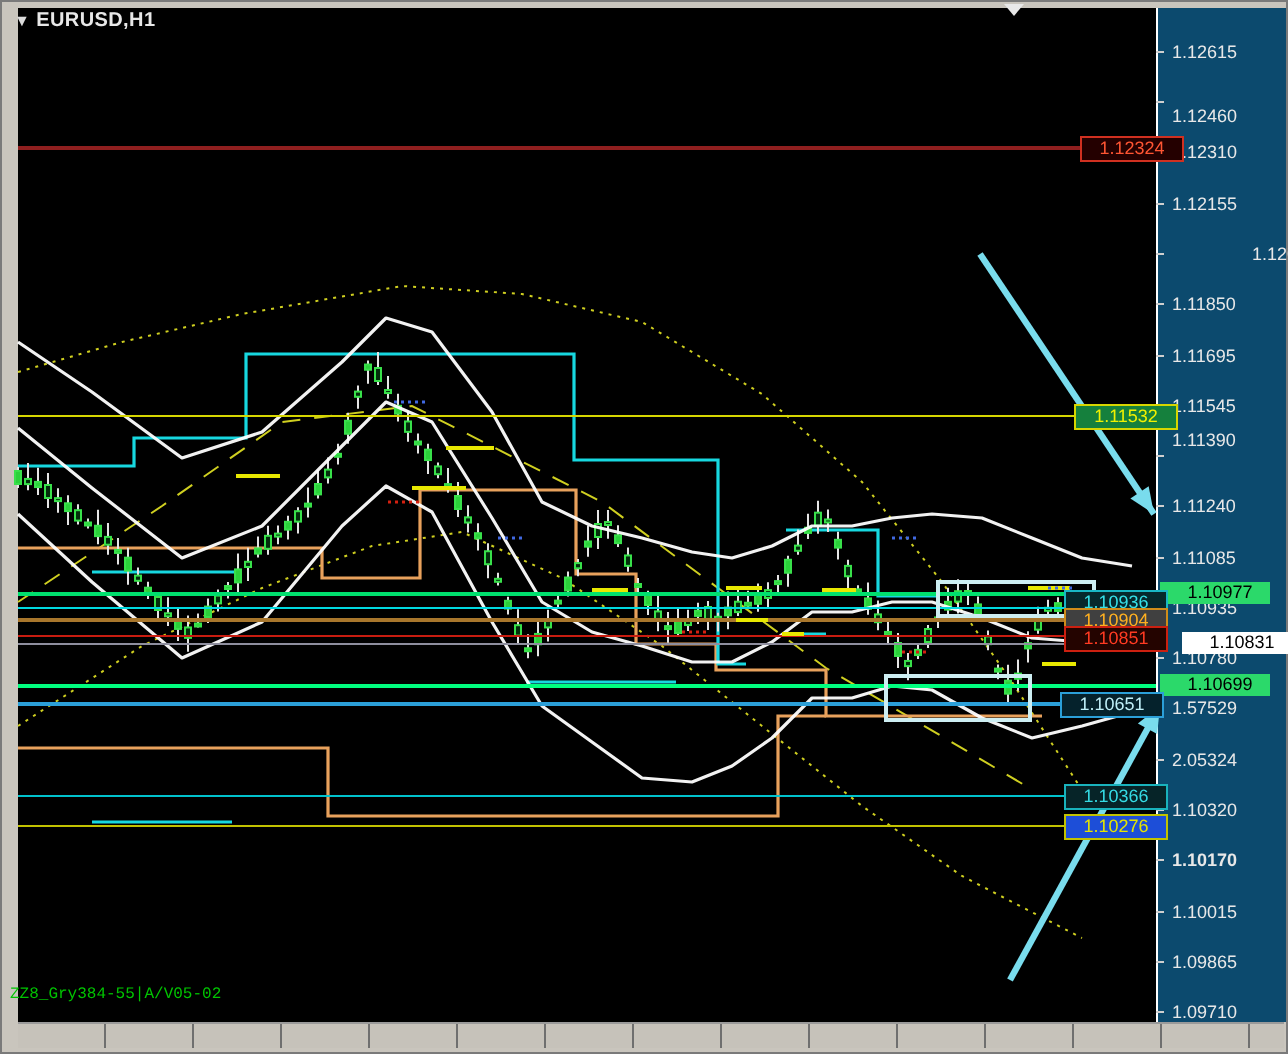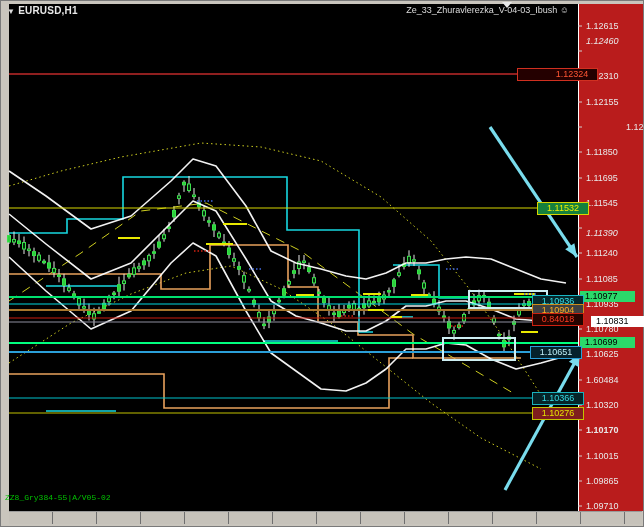--- a/index.html
+++ b/index.html
@@ -1,21 +1,21 @@
 <!DOCTYPE html>
 <html><head>
 <meta charset="utf-8">
 <style>
   html,body{margin:0;padding:0;background:#c9c5bd;}
   body{width:644px;height:527px;position:relative;overflow:hidden;
        font-family:"Liberation Sans",sans-serif;}
   .frame{position:absolute;inset:0;background:#c9c5bd;border:1px solid #7a7a7a;}
   .plot{position:absolute;left:8px;top:3px;width:569px;height:507px;background:#000;}
-  .axis{position:absolute;left:577px;top:3px;width:64px;height:507px;background:#b91c1c;
-        border-left:1px solid #ffffff;}
+  .axis{position:absolute;left:577px;top:3px;width:64px;height:507px;background:#0c4a6e;
+        border-left:1px solid #ffffff;text-align:center;}
   .bottom-strip{position:absolute;left:8px;top:510px;width:633px;height:12px;
         background:repeating-linear-gradient(90deg,#c6c2ba 0 43px,#6f6f6f 43px 44px);
         border-top:1px solid #9a9a9a;}
   #gfx{position:absolute;left:0;top:0;pointer-events:none;z-index:5;}
   .symbol-label{position:absolute;left:6px;top:4px;color:#e8e8e8;font-size:10px;font-weight:bold;
         letter-spacing:.2px;z-index:4;}
   .symbol-label .tri{font-size:8px;margin-right:3px;color:#dcdcdc;}
   .ind-label{position:absolute;right:74px;top:4px;color:#dcdcdc;font-size:9px;z-index:4;}
   .scroll-marker{position:absolute;left:501px;top:1px;width:0;height:0;z-index:4;
         border-left:5px solid transparent;border-right:5px solid transparent;
@@ -27,49 +27,48 @@
   .lvl-label{position:absolute;width:50px;height:11px;font-size:9px;line-height:11px;
        text-align:center;border:1px solid;z-index:7;}
 </style>
 </head>
 <body>
 
 <div class="frame">
   <div class="plot"></div>
   <div class="axis" id="axis">
       <div class="tick-label" style="top: 17px;">1.12615</div>
-      <div class="tick-label" style="top: 32px; font-style: italic;">1.12460</div>
+      <div class="tick-label" style="top: 49px;">1.12460</div>
       <div class="tick-label" style="top: 67px;">1.12310</div>
       <div class="tick-label" style="top: 93px;">1.12155</div>
       <div class="tick-label" style="top: 118px; margin-left: 40px;">1.12000</div>
       <div class="tick-label" style="top: 143px;">1.11850</div>
       <div class="tick-label" style="top: 169px;">1.11695</div>
       <div class="tick-label" style="top: 194px;">1.11545</div>
-      <div class="tick-label" style="top: 224px; font-style: italic;">1.11390</div>
+      <div class="tick-label" style="top: 211px;">1.11390</div>
       <div class="tick-label" style="top: 244px;">1.11240</div>
       <div class="tick-label" style="top: 270px;">1.11085</div>
       <div class="tick-label" style="top: 295px;">1.10935</div>
       <div class="tick-label" style="top: 320px;">1.10780</div>
-      <div class="tick-label" style="top: 345px;">1.10625</div>
-      <div class="tick-label" style="top: 371px;">1.60484</div>
+      <div class="tick-label" style="top: 345px;">1.57529</div>
+      <div class="tick-label" style="top: 371px;">2.05324</div>
       <div class="tick-label" style="top: 396px;">1.10320</div>
       <div class="tick-label" style="top: 421px; font-weight: bold;">1.10170</div>
       <div class="tick-label" style="top: 447px;">1.10015</div>
       <div class="tick-label" style="top: 472px;">1.09865</div>
       <div class="tick-label" style="top: 497px;">1.09710</div>
       <div class="tag" style="top: 287px; background: rgb(43, 217, 106);">1.10977</div>
       <div class="tag" style="top: 312px; background: rgb(255, 255, 255); margin-left: 11px;">1.10831</div>
       <div class="tag" style="top: 333px; background: rgb(43, 217, 106);">1.10699</div>
     </div>
   <div class="bottom-strip"></div>
 
   <div class="symbol-label">
     <span class="tri">▼</span><span>EURUSD,H1</span>
   </div>
-  <div class="ind-label">Ze_33_Zhuravlerezka_V-04-03_Ibush ☺</div>
   <div class="scroll-marker"></div>
   <div class="bl-label">ZZ8_Gry384-55|A/V05-02</div>
 
   <svg id="gfx" width="644" height="527">
       <line x1="577" y1="25" x2="581" y2="25" stroke="#cfcfcf" stroke-width="1"></line>
       <line x1="577" y1="50" x2="581" y2="50" stroke="#cfcfcf" stroke-width="1"></line>
       <line x1="577" y1="75" x2="581" y2="75" stroke="#cfcfcf" stroke-width="1"></line>
       <line x1="577" y1="101" x2="581" y2="101" stroke="#cfcfcf" stroke-width="1"></line>
       <line x1="577" y1="126" x2="581" y2="126" stroke="#cfcfcf" stroke-width="1"></line>
       <line x1="577" y1="151" x2="581" y2="151" stroke="#cfcfcf" stroke-width="1"></line>
@@ -350,22 +349,22 @@
       <line x1="340" y1="315" x2="352" y2="315" stroke="#d42010" stroke-width="1.4" stroke-dasharray="1.5,2"></line>
       <line x1="450" y1="325" x2="464" y2="325" stroke="#d42010" stroke-width="1.4" stroke-dasharray="1.5,2"></line>
       <rect x="468" y="290" width="78" height="17" fill="none" stroke="#cdeef2" stroke-width="2"></rect>
       <rect x="442" y="337" width="72" height="22" fill="none" stroke="#cdeef2" stroke-width="2"></rect>
       <line x1="489" y1="126" x2="576" y2="256" stroke="#79dced" stroke-width="3.2"></line>
       <polygon points="576,256 573.340590473471,242.13718856183178 564.1988702260279,248.25510903512068" fill="#79dced"></polygon>
       <line x1="504" y1="489" x2="579" y2="352" stroke="#79dced" stroke-width="3.2"></line>
       <polygon points="579,352 567.9330518777973,360.76200087083276 577.581817177282,366.0441716552222" fill="#79dced"></polygon>
     </svg>
   <div id="labels">
-      <div class="lvl-label" style="left: 516px; top: 67px; color: rgb(255, 85, 51); border-color: rgb(208, 48, 32); background: rgb(36, 0, 0); padding-left: 29px;">1.12324</div>
+      <div class="lvl-label" style="left: 539px; top: 67px; color: rgb(255, 85, 51); border-color: rgb(208, 48, 32); background: rgb(36, 0, 0);">1.12324</div>
       <div class="lvl-label" style="left: 536px; top: 201px; color: rgb(240, 240, 0); border-color: rgb(214, 214, 0); background: #15803d;">1.11532</div>
       <div class="lvl-label" style="left: 531px; top: 294px; color: rgb(53, 224, 232); border-color: rgb(25, 182, 196); background: rgb(6, 40, 44);">1.10936</div>
       <div class="lvl-label" style="left: 531px; top: 303px; color: rgb(255, 176, 32); border-color: rgb(207, 140, 26); background: #404040;">1.10904</div>
-      <div class="lvl-label" style="left: 531px; top: 312px; color: rgb(255, 59, 34); border-color: rgb(204, 32, 16); background: rgb(36, 4, 0);">0.84018</div>
+      <div class="lvl-label" style="left: 531px; top: 312px; color: rgb(255, 59, 34); border-color: rgb(204, 32, 16); background: rgb(36, 4, 0);">1.10851</div>
       <div class="lvl-label" style="left: 529px; top: 345px; color: rgb(191, 239, 248); border-color: rgb(43, 159, 216); background: rgb(5, 34, 44);">1.10651</div>
       <div class="lvl-label" style="left: 531px; top: 391px; color: rgb(53, 219, 228); border-color: rgb(25, 178, 188); background: rgb(6, 36, 40);">1.10366</div>
-      <div class="lvl-label" style="left: 531px; top: 406px; color: rgb(228, 228, 0); border-color: rgb(194, 194, 0); background: #7f1d1d;">1.10276</div>
+      <div class="lvl-label" style="left: 531px; top: 406px; color: rgb(228, 228, 0); border-color: rgb(194, 194, 0); background: #1d4ed8;">1.10276</div>
     </div>
 </div>
 
 </body></html>

